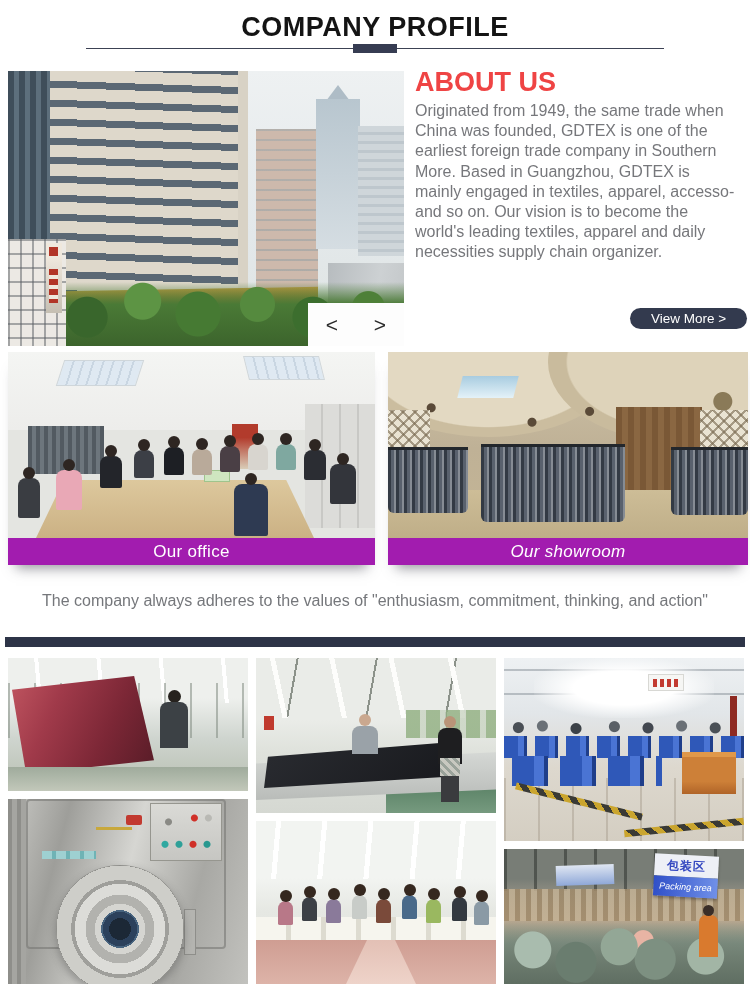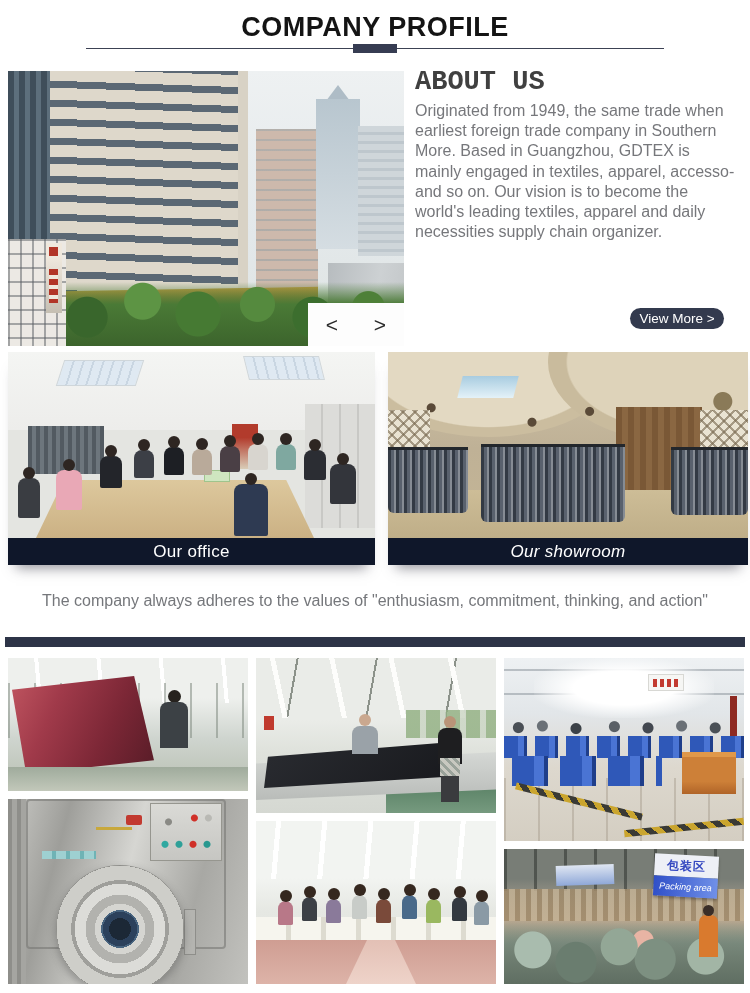--- a/index.html
+++ b/index.html
@@ -38,29 +38,29 @@
       repeating-linear-gradient(90deg, rgba(90,95,100,.5) 0 2px, rgba(0,0,0,0) 2px 12px),
       repeating-linear-gradient(180deg, rgba(90,95,100,.5) 0 2px, rgba(0,0,0,0) 2px 14px),
       #ece9e4; }
   .h-sign { left:38px; top:172px; width:16px; height:70px; background:linear-gradient(180deg,#efe8dd 0 20%,#c5bfb2 100%); }
   .h-sign::before { content:""; position:absolute; left:3px; top:4px; width:9px; height:9px; background:#b23527; }
   .h-sign::after { content:""; position:absolute; left:3px; top:26px; width:9px; height:34px; background:repeating-linear-gradient(180deg,#b23527 0 6px,#efe8dd 6px 10px); }
   .hero-nav { right:0; bottom:0; width:96px; height:43px; background:#fdfdfd; display:flex; align-items:center; justify-content:space-around; }
   .hero-arrow { font-size:21px; color:#2a2a2a; font-weight:400; cursor:pointer; line-height:1; }
 
   
-  .about-heading { left:415px; top:67px; font-size:27px; font-weight:bold; color:#404040;font-family:Liberation Mono, monospace; }
+  .about-heading { left:415px; top:67px; font-size:27px; font-weight:bold; color:#ef4444; }
   .about-para { left:415px; top:101px; width:334px; font-size:16px; line-height:20.2px; color:#76777b; }
-  .view-more { left:630px; top:308px; width:94px; height:21px; border-radius:11px; background:#333a4e; color:#ffffff; font-size:13.5px; text-align:center; line-height:21px; cursor:pointer; }
+  .view-more { left:630px; top:308px; width:117px; height:21px; border-radius:11px; background:#333a4e; color:#ffffff; font-size:13.5px; text-align:center; line-height:21px; cursor:pointer; }
 
   
   .card { top:352px; height:213px; overflow:hidden; box-shadow:0 11px 12px -8px rgba(60,60,72,.55); }
   .card-office { left:8px; width:367px; }
   .card-showroom { left:388px; width:360px; }
-  .caption-bar { left:0; right:0; bottom:0; height:27px; background:#0f172a; color:#fff; font-size:17px; text-align:center; line-height:27px; letter-spacing:.3px; }
+  .caption-bar { left:0; right:0; bottom:0; height:27px; background:#a21caf; color:#fff; font-size:17px; text-align:center; line-height:27px; letter-spacing:.3px; }
 
   
   .office-scene { inset:0; background:#e4e5e1; }
   .o-ceiling { left:0; top:0; width:100%; height:78px; background:linear-gradient(180deg,#f4f5f3,#ededeb); }
   .o-light { background:repeating-linear-gradient(90deg,#dfe9f2 0 8px,#c9d6e2 8px 10px); border:1px solid #cfd6da; }
   .o-light1 { left:52px; top:8px; width:80px; height:26px; transform:skewX(-18deg); }
   .o-light2 { left:238px; top:4px; width:76px; height:24px; transform:skewX(14deg); }
   .o-window { left:20px; top:74px; width:76px; height:48px; background:repeating-linear-gradient(90deg,#525a61 0 4px,#6d767d 4px 8px); }
   .o-poster { left:224px; top:72px; width:26px; height:45px; background:linear-gradient(180deg,#b23b2c 0 30%,#d9cdb8 100%); }
   .o-cabinets { right:0; top:52px; width:70px; height:124px; background:repeating-linear-gradient(90deg,#dcdcd9 0 16px,#c8c8c5 16px 18px); }
@@ -217,20 +217,21 @@
     <div class="abs h-sign"></div>
     <div class="abs hero-nav">
       <span class="hero-arrow">&lt;</span>
       <span class="hero-arrow">&gt;</span>
     </div>
   </div>
 
   <div class="abs about-heading">ABOUT US</div>
   <div class="abs about-para">
     <div>Originated from 1949, the same trade when</div>
+    <div>China was founded, GDTEX is one of the</div>
     <div>earliest foreign trade company in Southern</div>
     <div>More. Based in Guangzhou, GDTEX is</div>
     <div>mainly engaged in textiles, apparel, accesso-</div>
     <div>and so on. Our vision is to become the</div>
     <div>world's leading textiles, apparel and daily</div>
     <div>necessities supply chain organizer.</div>
   </div>
   <div class="abs view-more">View More &gt;</div>
 
   <div class="abs card card-office">

